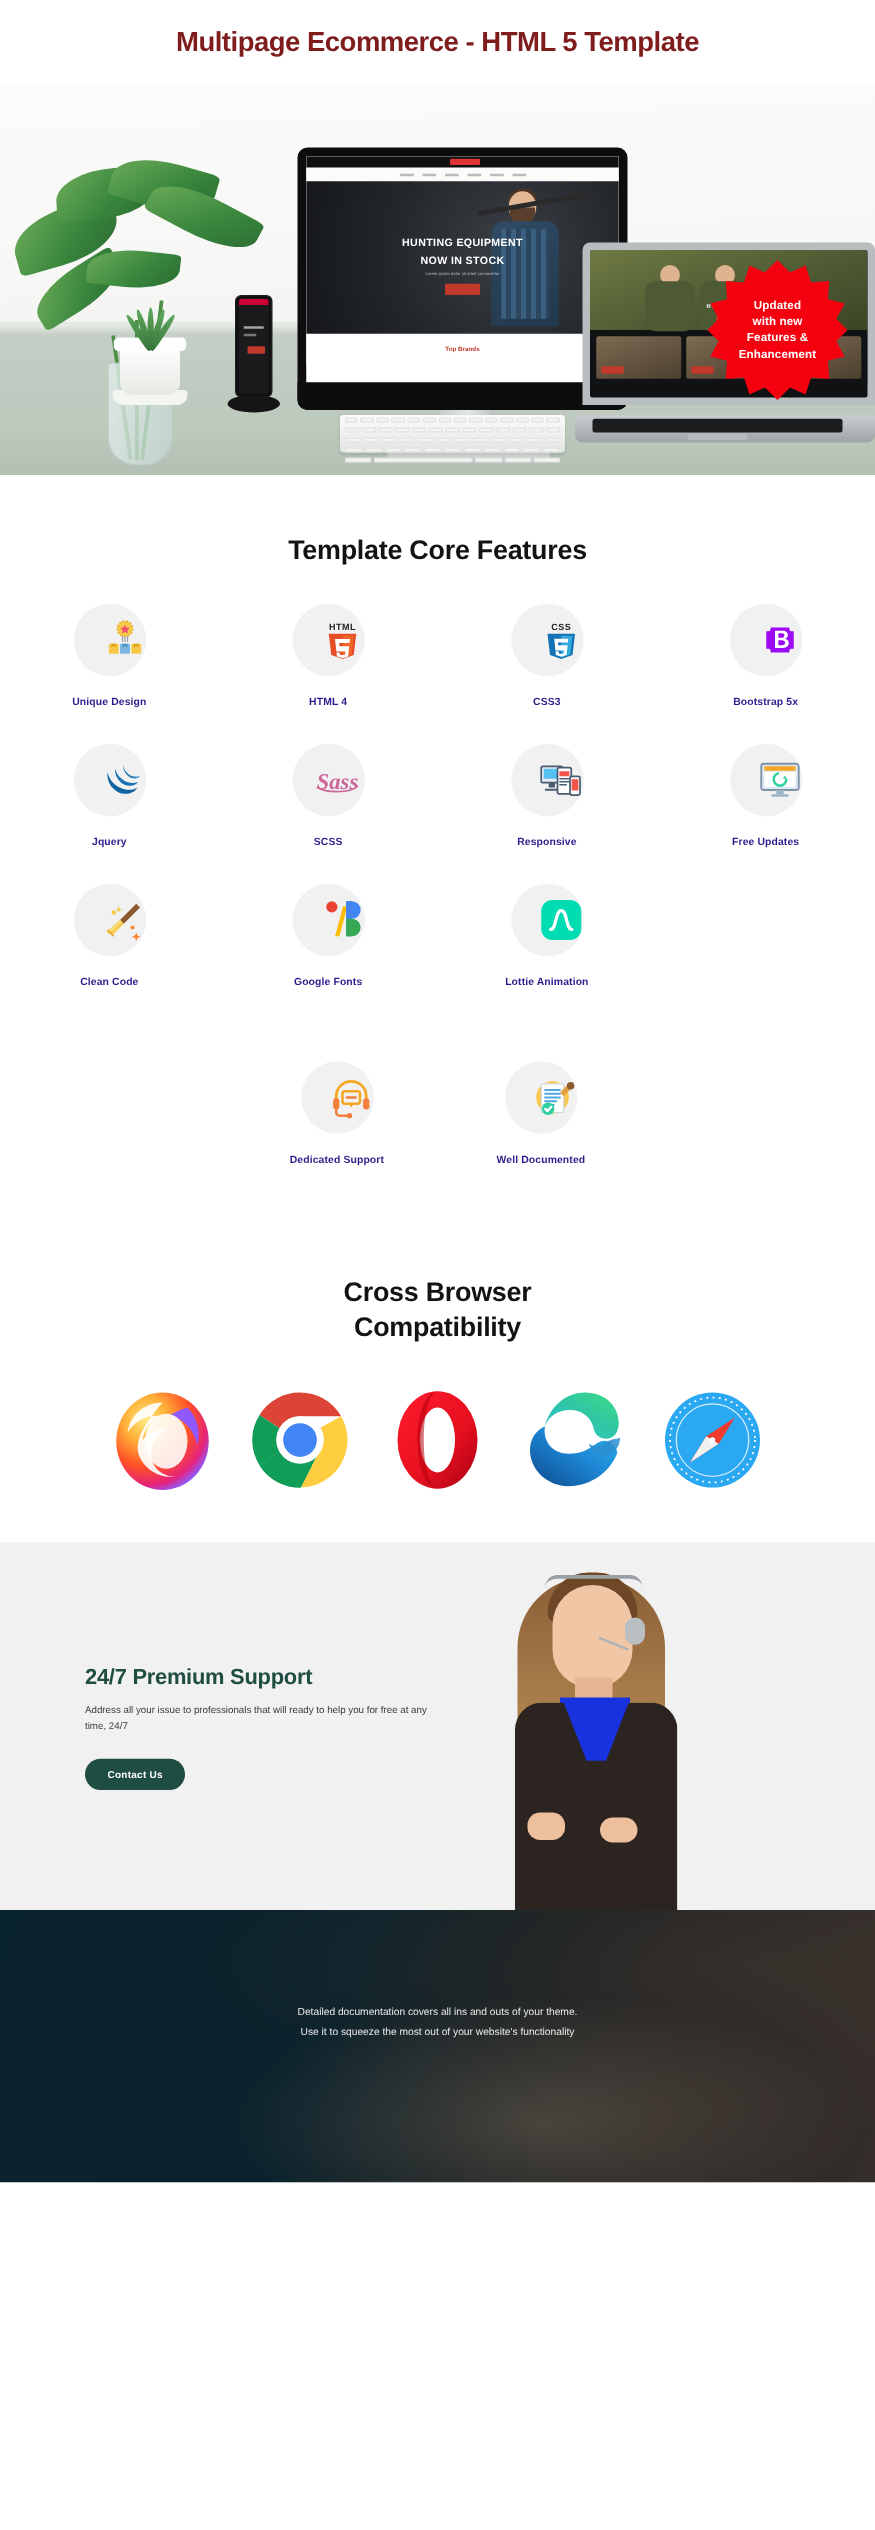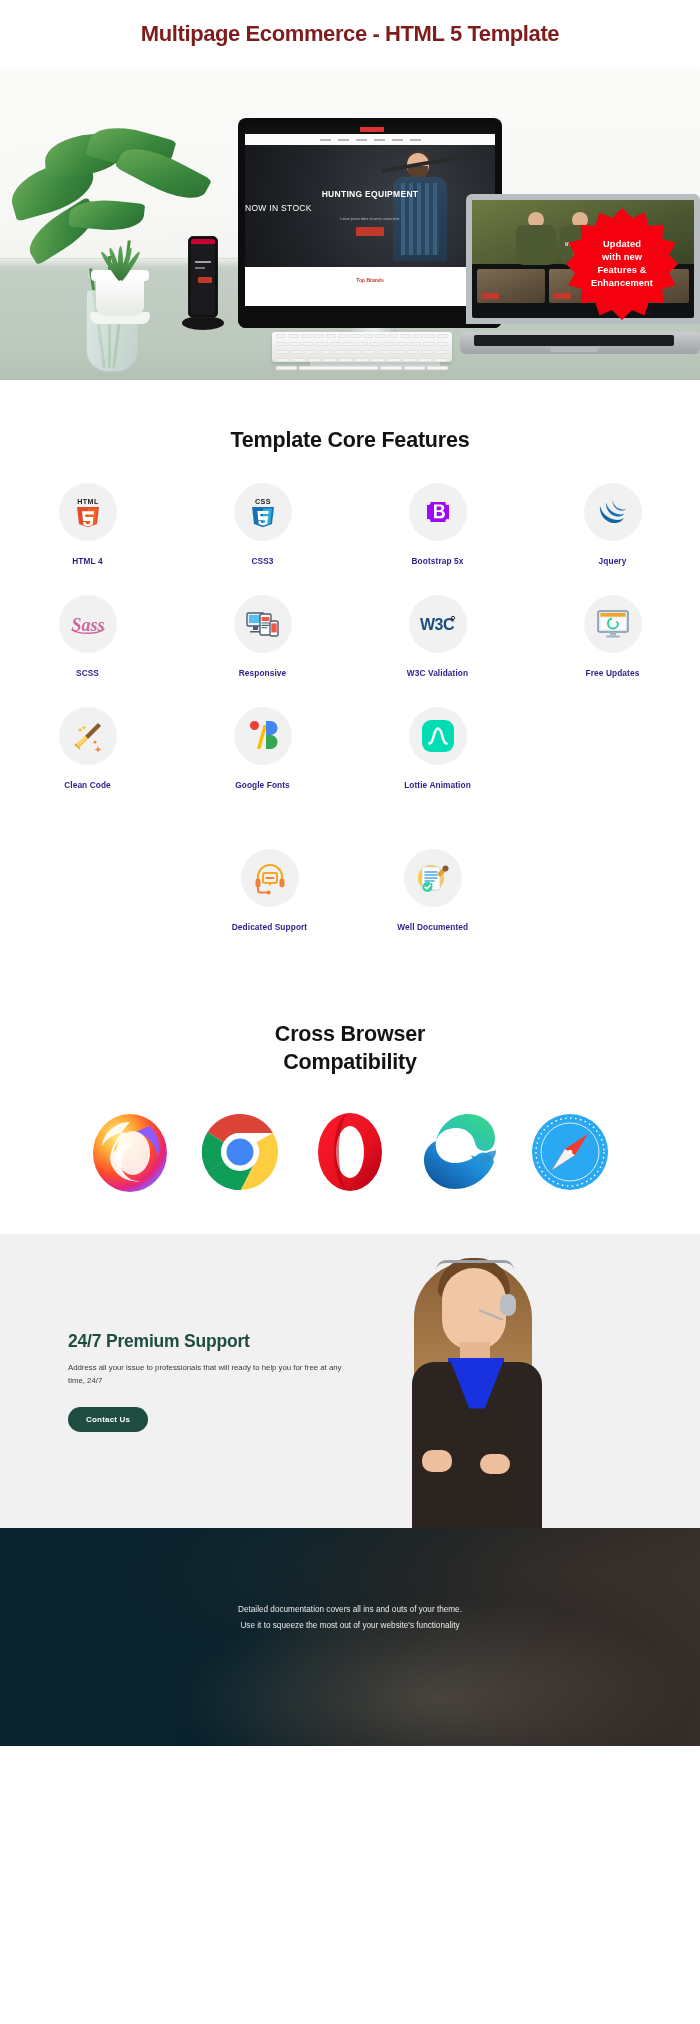--- a/index.html
+++ b/index.html
@@ -110,21 +110,21 @@
   .imac .man {
     position:absolute; right:46px; top:8px; width:58px; height:108px;
   }
   .imac .man .head { position:absolute; left:16px; top:0; width:22px; height:24px; background:#e3b694; border-radius:50% 50% 45% 45%; }
   .imac .man .hair { position:absolute; left:15px; top:-2px; width:24px; height:11px; background:#4b3526; border-radius:11px 11px 0 0;}
   .imac .man .beard { position:absolute; left:17px; top:13px; width:20px; height:14px; background:#5a3f2c; border-radius:0 0 12px 12px;}
   .imac .man .body { position:absolute; left:2px; top:24px; width:54px; height:84px; background:linear-gradient(160deg,#2f4a63,#22384c); border-radius:10px 10px 0 0;}
   .imac .man .plaid { position:absolute; left:10px; top:30px; width:38px; height:72px; background:repeating-linear-gradient(90deg,#3b5f7e 0 4px, #2b465e 4px 8px);}
   .imac .rifle { position:absolute; right:22px; top:16px; width:92px; height:4px; background:#2a2a2a; transform: rotate(-10deg); border-radius:2px;}
   .imac .h1t { position:absolute; left:0; right:0; top:44px; text-align:center; color:#fff; font-size:8.5px; font-weight:700; letter-spacing:.3px;}
-  .imac .h2t { position:absolute; left:0; right:0; top:58px; color:#fff; font-size:8.5px; font-weight:400; letter-spacing:.3px;}
+  .imac .h2t { position:absolute; left:0; right:0; top:58px; text-align:center; color:#fff; font-size:8.5px; font-weight:700; letter-spacing:.3px;}
   .imac .sub { position:absolute; left:0; right:0; top:72px; text-align:center; color:#b9bcc0; font-size:3.4px;}
   .imac .cta { position:absolute; left:50%; transform:translateX(-50%); top:82px; width:28px; height:9px; background:#c0392b; border-radius:1px;}
   .imac .band { height:26px; background:#fff; display:flex; align-items:center; justify-content:center;}
   .imac .band span { font-size:5px; font-weight:700; color:#c0392b;}
   .imac .chin { position:absolute; left:0; right:0; bottom:0; height:22px; background:#0d0d0d; border-radius:0 0 8px 8px;}
   .imac-neck { position:absolute; left:352px; bottom:18px; width:44px; height:38px; background:linear-gradient(90deg,#c8cdcc,#e3e7e6,#b9c0bf); }
   .imac-foot { position:absolute; left:310px; bottom:10px; width:130px; height:10px; background:linear-gradient(180deg,#e0e4e3,#c2c8c7); border-radius:3px;}
 
   
   .keyboard {
@@ -173,21 +173,21 @@
     font-size:9.3px; font-weight:700; line-height:1.38; letter-spacing:.1px;
   }
 
   
   .features { background:#fff; padding: 28px 0 22px; }
   .sec-title { text-align:center; font-size:21.5px; font-weight:700; color:#131313; letter-spacing:-0.2px;margin-top:20px; }
   .feat-grid { display:flex; flex-wrap:wrap; margin-top:30px; }
   .feat { width:25%; display:flex; flex-direction:column; align-items:center; margin-bottom:29px; }
   .feat .circle {
     width:58px; height:58px; border-radius:50%; background:#f1f1f1;
-    display:flex; align-items:center; justify-content:center; position:relative; overflow:hidden;
+    display:flex; align-items:center; justify-content:flex-end; position:relative; overflow:hidden;
   }
   .feat .lab {
     margin-top:15px; font-size:8.3px; font-weight:700; color:#2b1e8c; letter-spacing:.1px; text-align:center;
   }
   .row-last { justify-content:center; gap:90px; }
   .row-last .feat { width:auto; }
 
   
   .browsers { background:#fff; padding: 18px 0 40px; }
   .browsers .sec-title { line-height:1.28; }
@@ -421,20 +421,36 @@
         <div>Enhancement</div>
       </div>
     </div>
   </div>
 
   <div class="features">
     <div class="sec-title">Template Core Features</div>
 
     <div class="feat-grid">
 
+      <div class="feat">
+        <div class="circle">
+          <svg width="34" height="34" viewBox="0 0 34 34">
+            <circle cx="17" cy="8" r="6.2" fill="#f7c948" stroke="#e0a21a" stroke-width="1" stroke-dasharray="1.5 1.5"></circle>
+            <path d="M17 4.6l1.2 2.4 2.6.3-1.9 1.8.5 2.6L17 10.4l-2.4 1.3.5-2.6-1.9-1.8 2.6-.3z" fill="#f2506e"></path>
+            <rect x="4" y="20" width="8" height="8" rx="1" fill="#f7c948"></rect>
+              <path d="M6 20h4v3l-2-1-2 1z" fill="#e0a21a"></path>
+            <rect x="13" y="20" width="8" height="8" rx="1" fill="#7bb7e0"></rect>
+              <path d="M15 20h4v3l-2-1-2 1z" fill="#4f93c4"></path>
+            <rect x="22" y="20" width="8" height="8" rx="1" fill="#f7c948"></rect>
+              <path d="M24 20h4v3l-2-1-2 1z" fill="#e0a21a"></path>
+            <path d="M15 14v4M17 14.5v3.5M19 14v4" stroke="#9aa0a6" stroke-width="1" stroke-linecap="round"></path>
+          </svg>
+        </div>
+        <div class="lab">Unique Design</div>
+      </div>
 
       <div class="feat">
         <div class="circle">
           <svg width="36" height="36" viewBox="0 0 36 36">
             <text x="18" y="10" font-family="Liberation Sans, sans-serif" font-size="7.2" font-weight="700" fill="#222" text-anchor="middle" letter-spacing="0.4">HTML</text>
             <path d="M7 13h22l-2 17-9 3.2L9 30z" fill="#e44d26"></path>
             <path d="M18 14.6v17.6l7.3-2.6L27 14.6z" fill="#f16529"></path>
             <path d="M12 17.2h12l-.35 3.2h-8.3l.25 2.6h7.8l-.9 8.1-4.5 1.4-4.5-1.4-.3-3.2h2.5l.16 1.7 2.14.66 2.16-.66.24-2.5h-7.3z" fill="#fff"></path>
           </svg>
         </div>
@@ -494,29 +510,20 @@
             <rect x="15" y="6" width="11" height="21" rx="1.4" fill="#fff" stroke="#4a5d70" stroke-width="1.4"></rect>
             <rect x="16.5" y="9" width="8" height="4" fill="#f2564a"></rect>
             <path d="M16.5 15h8M16.5 17.4h8M16.5 19.8h6" stroke="#4a5d70" stroke-width="1.1"></path>
             <rect x="25" y="13" width="8" height="15" rx="1.6" fill="#fff" stroke="#4a5d70" stroke-width="1.4"></rect>
             <rect x="26.3" y="15.4" width="5.4" height="9" fill="#f2564a"></rect>
           </svg>
         </div>
         <div class="lab">Responsive</div>
       </div>
 
-      <div class="feat">
-        <div class="circle">
-          <svg width="44" height="26" viewBox="0 0 44 26">
-            <text x="21" y="19" font-family="Liberation Sans, sans-serif" font-size="16" font-weight="700" fill="#1b4c80" text-anchor="middle" letter-spacing="-0.5">W3C</text>
-            <circle cx="37" cy="7" r="1.6" fill="none" stroke="#111" stroke-width="0.9"></circle>
-          </svg>
-        </div>
-        <div class="lab">W3C Validation</div>
-      </div>
 
       <div class="feat">
         <div class="circle">
           <svg width="36" height="34" viewBox="0 0 36 34">
             <rect x="3" y="4" width="30" height="21" rx="2" fill="#dfe8f0" stroke="#7d93a8" stroke-width="1.5"></rect>
             <rect x="5.5" y="6" width="25" height="3.6" fill="#f6a623"></rect>
             <rect x="5.5" y="10.5" width="25" height="12" fill="#fff"></rect>
             <circle cx="18" cy="16.5" r="5" fill="none" stroke="#2ecfa0" stroke-width="2" stroke-dasharray="22 8"></circle>
             <path d="M22.4 13.4l.6 2.8-2.8-.6z" fill="#2ecfa0"></path>
             <path d="M15 25h6v3.6h-6z" fill="#9fb3c5"></path>

